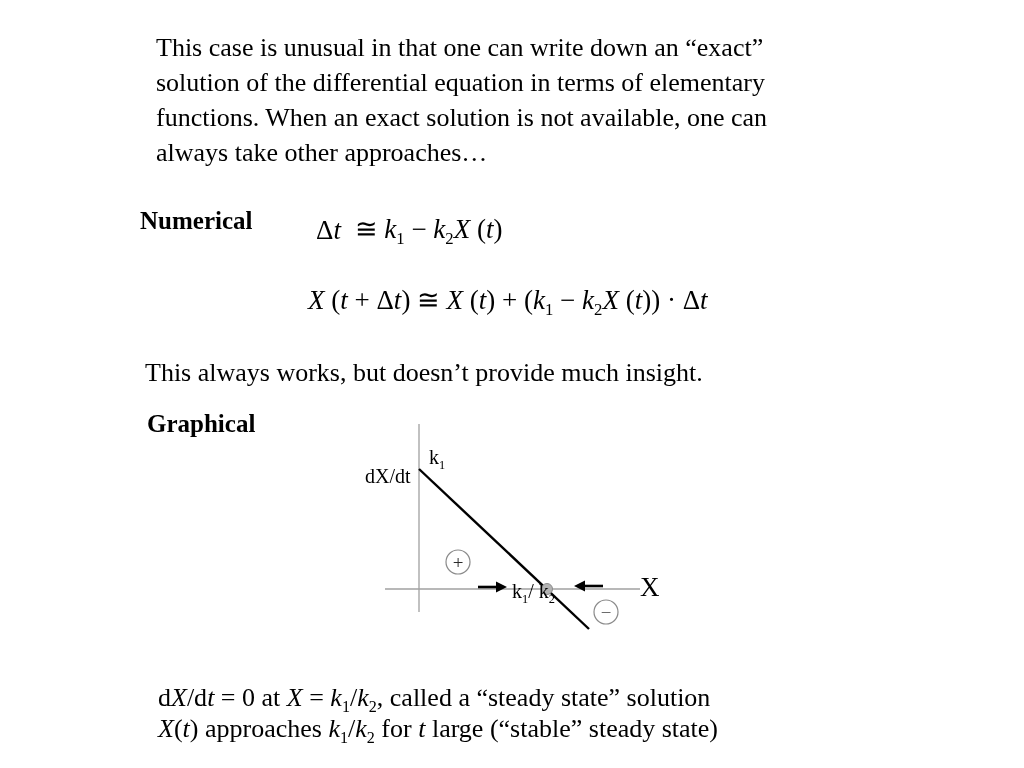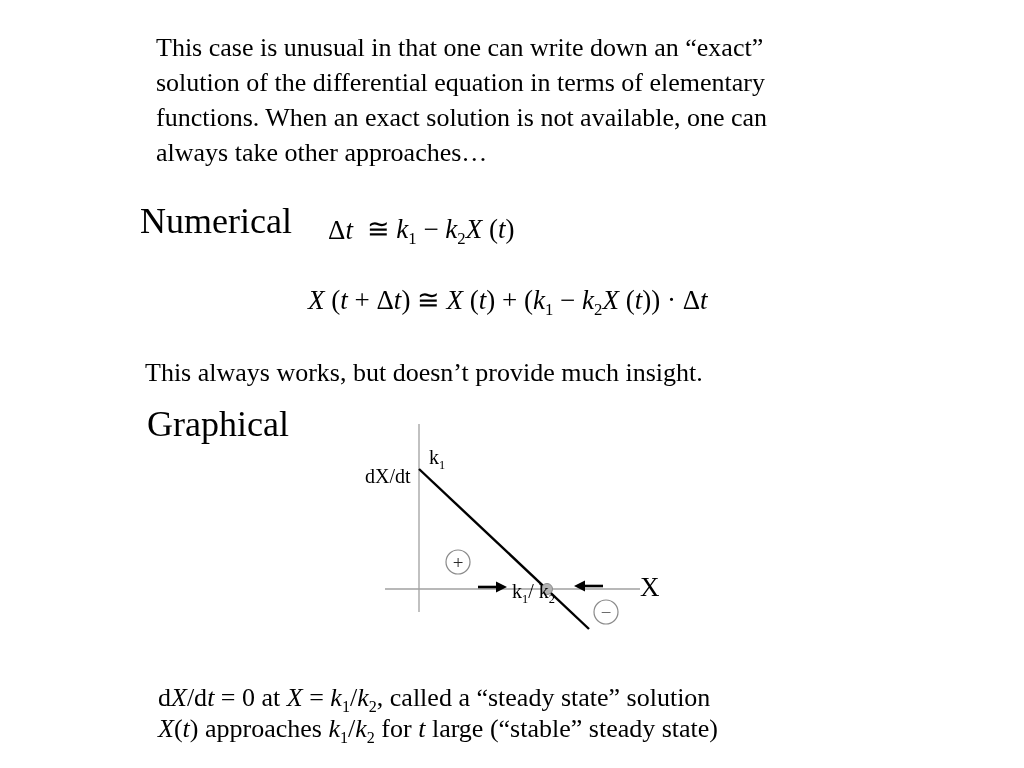--- a/index.html
+++ b/index.html
@@ -11,32 +11,32 @@
     position:relative;
     overflow:hidden;
   }
   .abs{position:absolute;}
   .para{
     font-size:26px;line-height:35px;
     white-space:pre-line;
     width:700px;
   }
   .heading{
-    font-size:36px;font-weight:normal;line-height:30px;
+    font-size:25px;font-weight:bold;line-height:30px;
   }
   .body-text{
     font-size:26px;line-height:32px;white-space:pre;margin-top:16px;
   }
   .eq{
     font-size:27px;line-height:31px;white-space:pre;
   }
   .eqrow{display:flex;align-items:center;}
   .frac{display:inline-flex;flex-direction:column;align-items:center;}
   .frac .num{padding:0 8px 2px 8px;border-bottom:2px solid #000;}
-  .frac .den{padding-top:2px;margin-left:12px;}
+  .frac .den{padding-top:2px;}
   .rhs{margin-left:14px;}
   .mi{font-style:italic;}
   .mr{font-style:normal;}
   .msub{font-style:normal;font-size:0.62em;vertical-align:sub;line-height:0;}
   .glabel{font-size:20px;line-height:22px;white-space:pre;}
   .xlabel{font-size:27px;line-height:28px;}
   svg text.svgsign{
     font-family:"Liberation Serif","DejaVu Serif",serif;
     font-size:19px;
   }

